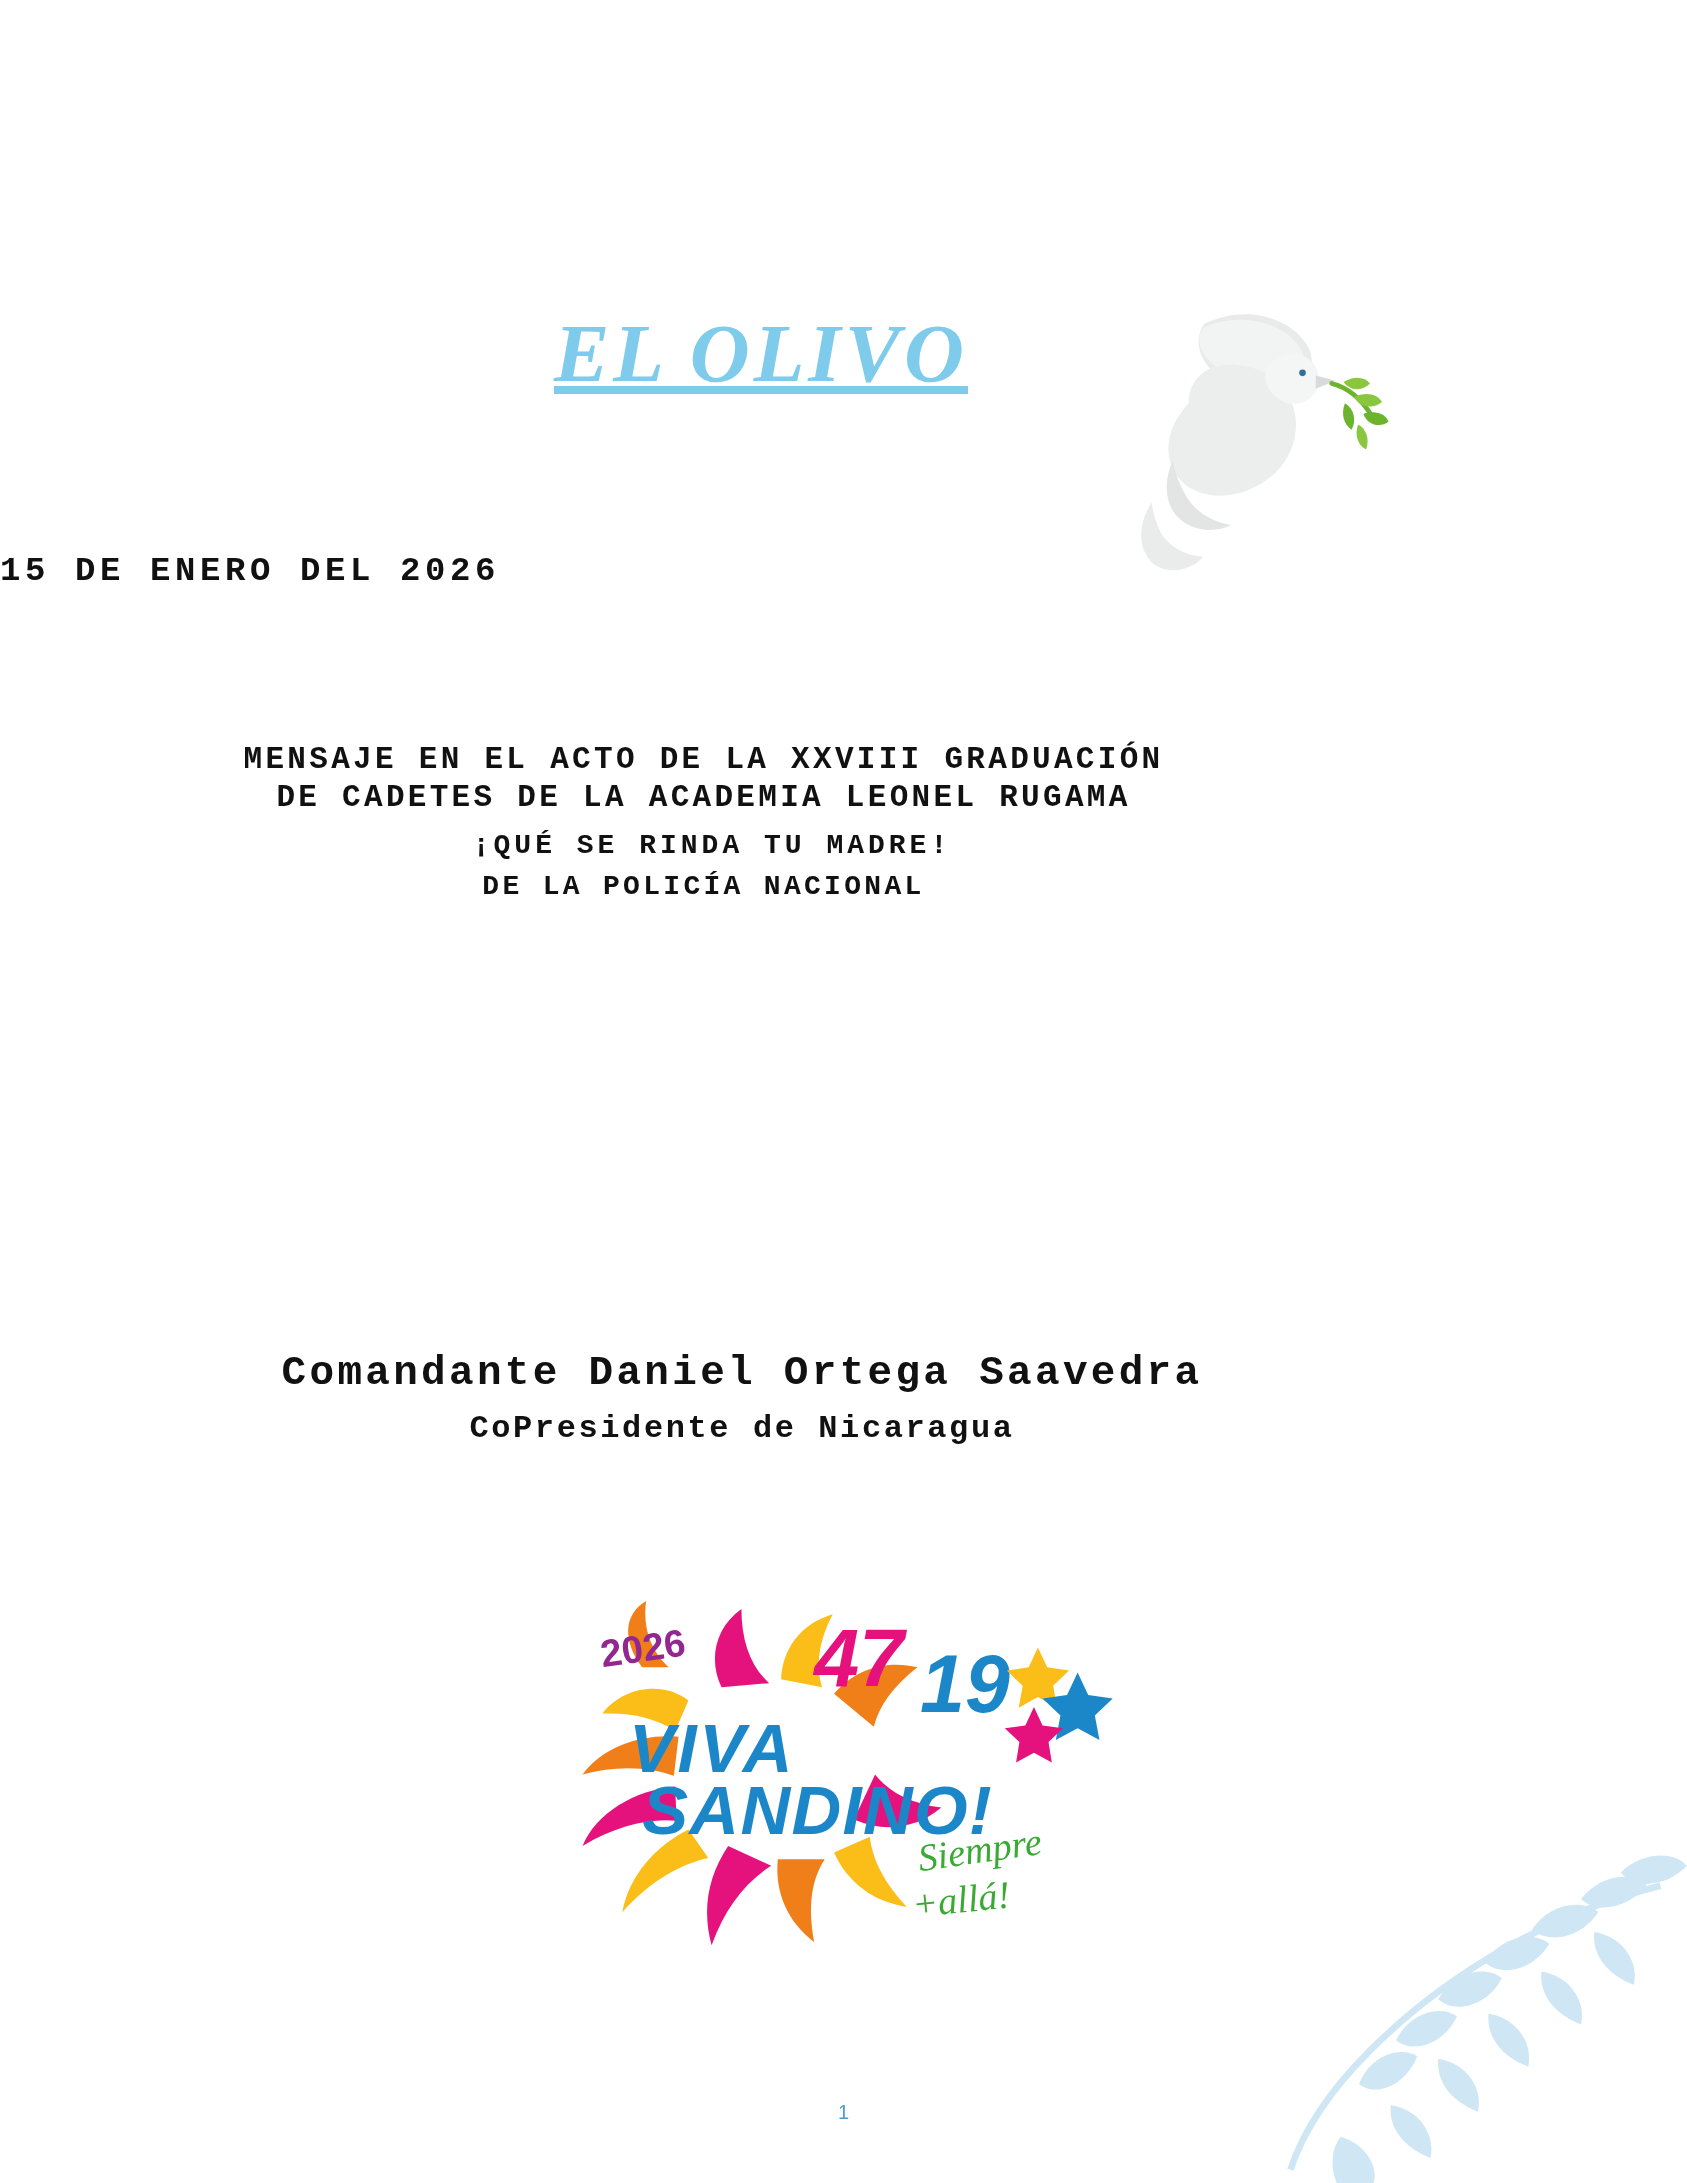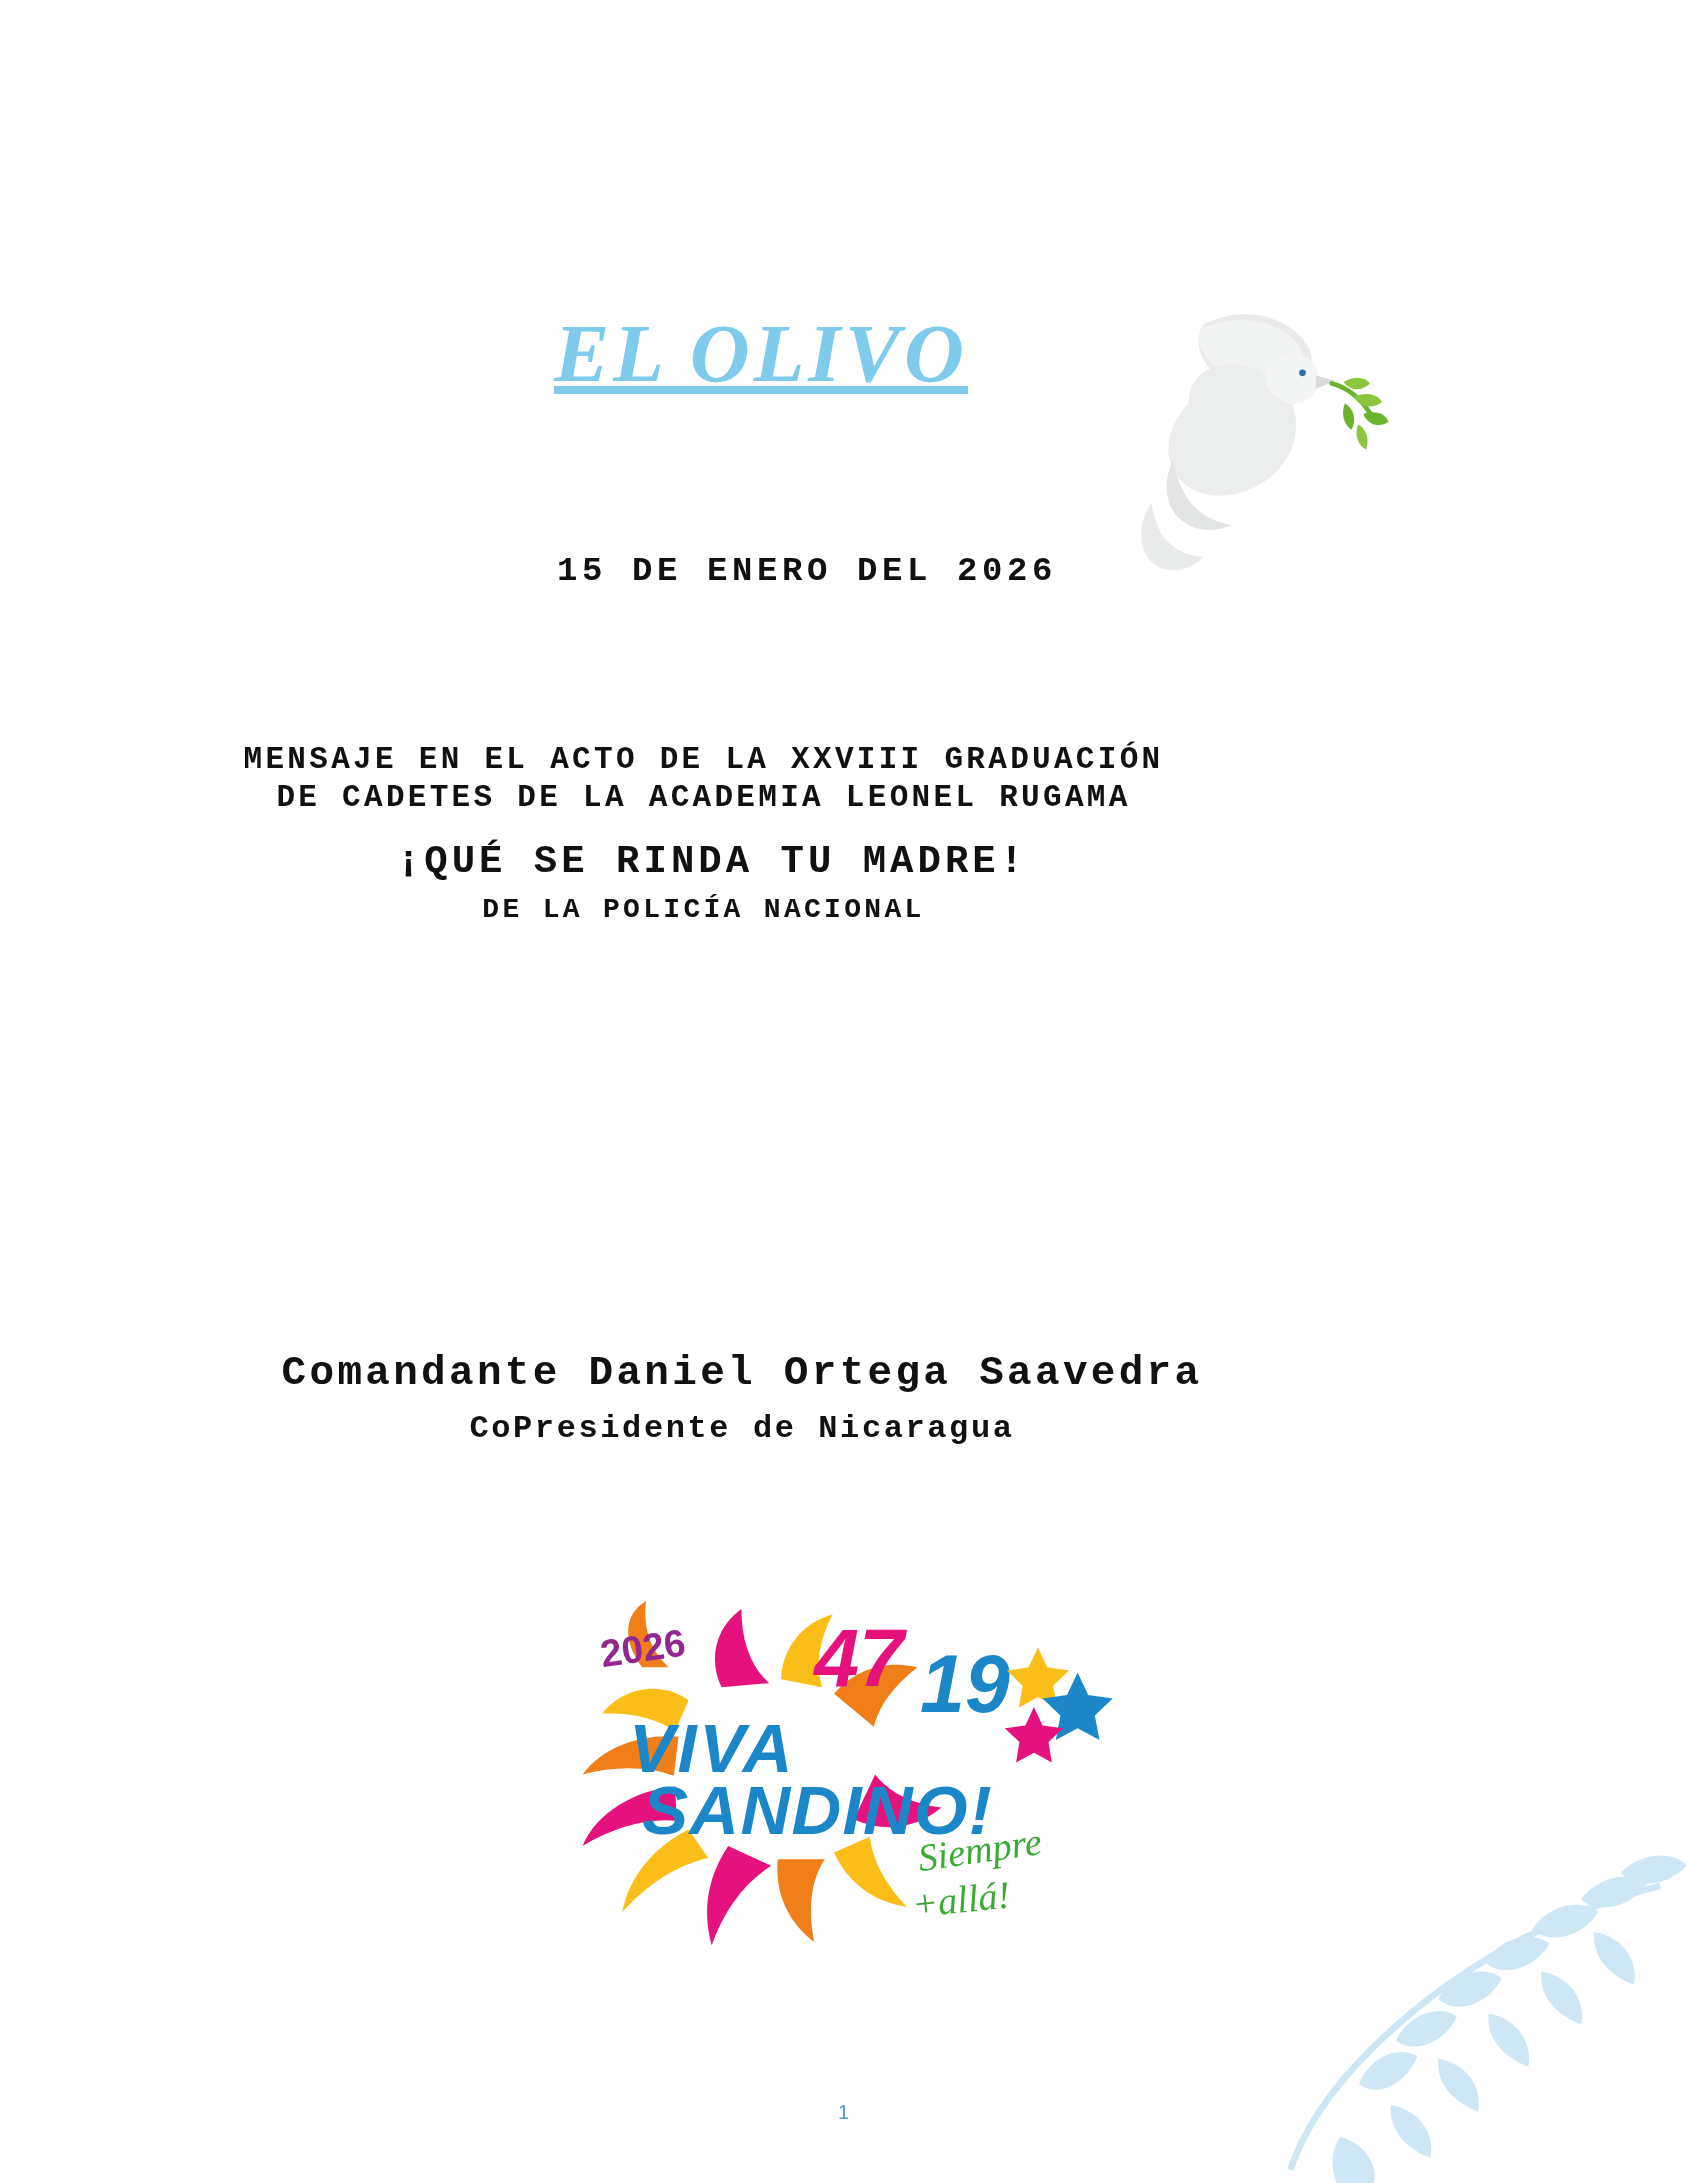--- a/index.html
+++ b/index.html
@@ -56,48 +56,46 @@
     width: 265px;
     height: 278px;
   }
 
   
   .date-line {
     position: absolute;
     top: 552px;
     left: 0;
     width: 1554px;
-    text-align: center;
     font-size: 34px;
     font-weight: bold;
     letter-spacing: 4.6px;
     color: #111111;
-    padding-left: 30px;
   }
 
   .title-block {
     position: absolute;
     top: 741px;
     left: 0;
     width: 1407px;
     text-align: center;
     color: #111111;
   }
   .title-l1, .title-l2 {
     font-size: 31px;
     font-weight: bold;
     letter-spacing: 3.3px;
     line-height: 1.22;
   }
   .title-l3 {
-    font-size: 39px;
+    font-size: 28px;
     font-weight: bold;
     letter-spacing: 4px;
     line-height: 1.32;
-    margin-top: 20px;
+    margin-top: 11px;
     padding-left: 17px;
   }
   .title-l4 {
     font-size: 28px;
     font-weight: bold;
     letter-spacing: 3.3px;
     line-height: 1.3;
     margin-top: 4px;
   }
 

